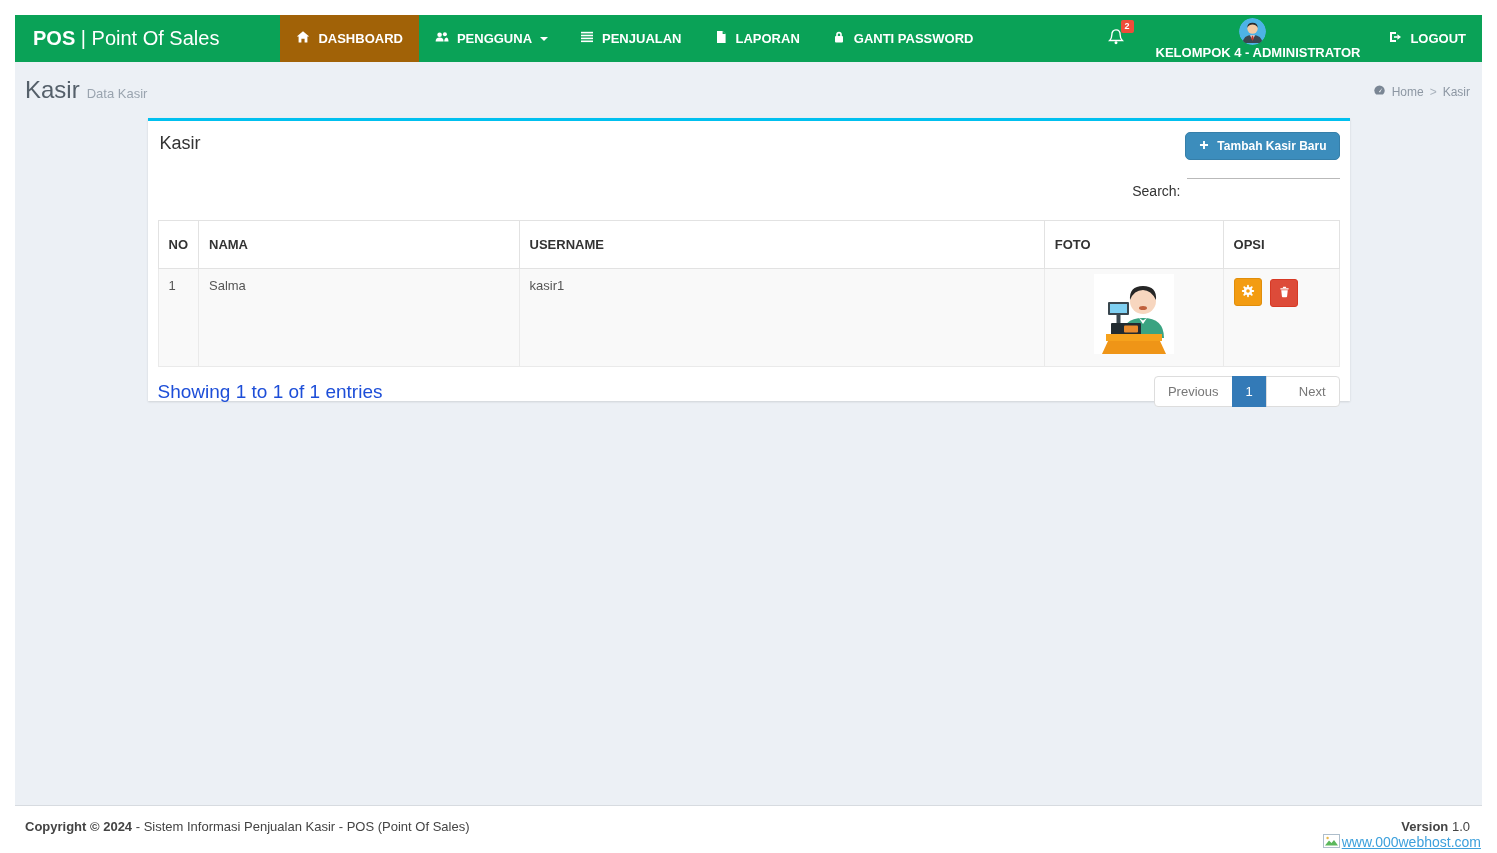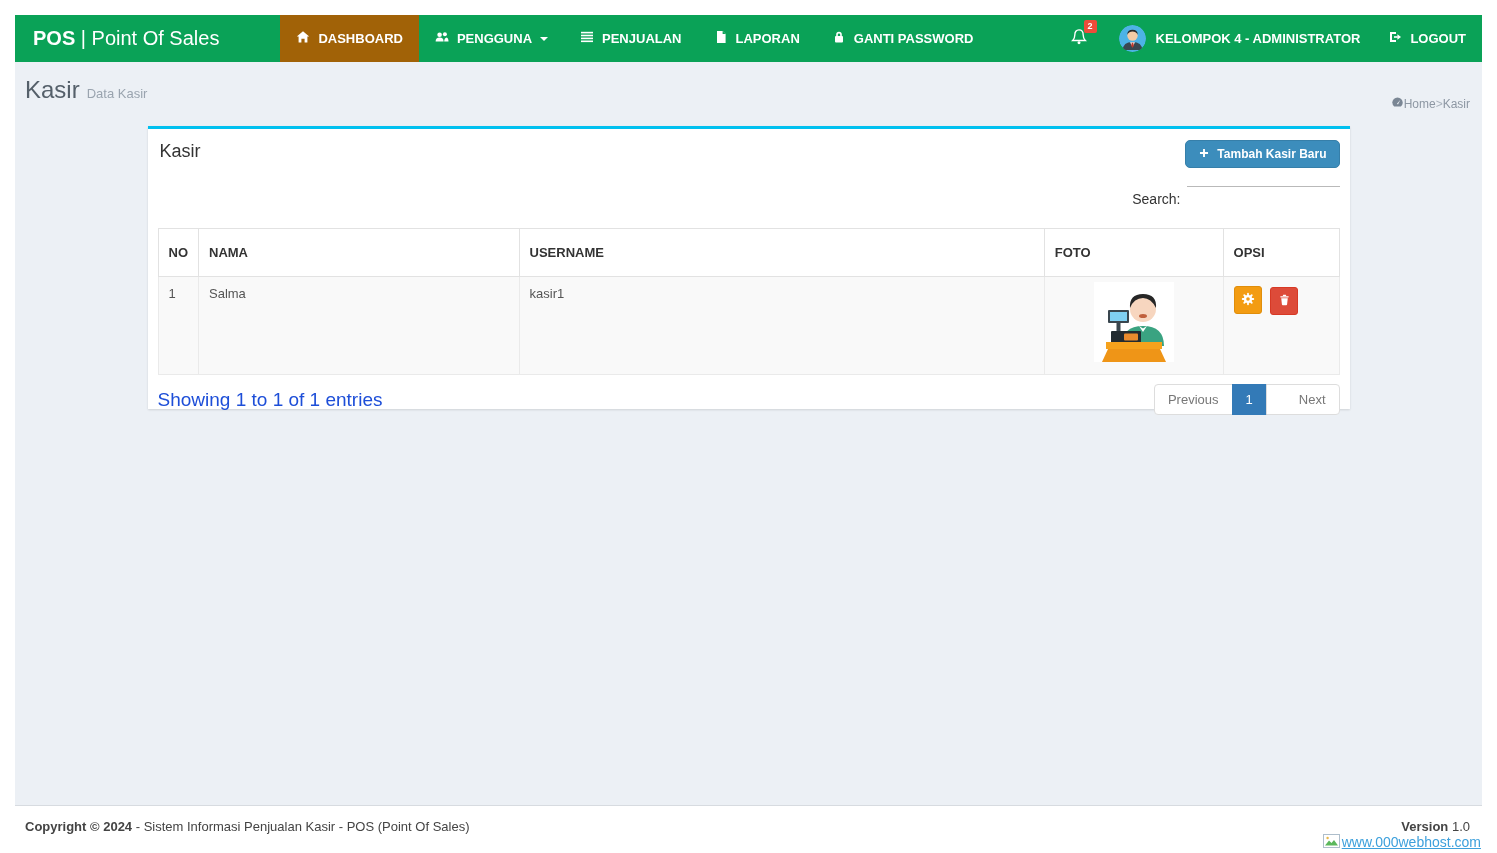--- a/index.html
+++ b/index.html
@@ -16,33 +16,33 @@
   .brand .b { font-weight:bold; }
   .nav-links { display:flex; align-items:stretch; }
   .nav-item { display:flex; align-items:center; gap:8px; padding:0 16px; color:#fff;
               font-size:13px; font-weight:bold; text-decoration:none; cursor:pointer; white-space:nowrap; }
   .nav-item.active { background:#a16207;margin-left:43px; }
   .caret { width:0; height:0; border:4px solid transparent; border-top-color:#fff; margin-top:4px; }
   .nav-right { margin-left:auto; display:flex; align-items:center; padding-right:16px; }
   .bell-wrap { position:relative; margin-right:32px; cursor:pointer; display:flex; align-items:center; }
   .badge { position:absolute; top:-8px; right:-10px; background:#ee4c3a; color:#fff;
            font-size:9px; font-weight:bold; padding:1px 4px; border-radius:2px; line-height:11px; }
-  .user-menu { display:flex; align-items:center; cursor:pointer; }
+  .user-menu { display:flex; align-items:center; cursor:pointer;flex-direction:column; }
   .avatar { width:27px; height:27px; border-radius:50%; overflow:hidden; margin-right:10px; flex:none; }
   .user-label { color:#fff; font-size:13px; font-weight:bold; white-space:nowrap; }
   .logout-wrap { margin-left:28px; display:flex; align-items:center; gap:8px; color:#fff;
                  font-size:13px; font-weight:bold; text-decoration:none; cursor:pointer; }
 
   
   .content { background:#ecf0f5; height:743px; position:relative; }
   .content-header { display:flex; justify-content:space-between; align-items:flex-start; padding:14px 12px 0 10px; }
   .title-wrap { display:flex; align-items:baseline; }
   .page-title { margin:0; font-size:24px; font-weight:normal; color:#55606a; }
   .page-subtitle { font-size:13px; color:#9aa4af; margin-left:7px; }
-  .breadcrumb { display:flex; align-items:center; font-size:12px; color:#8d97a3; margin-top:20px; }
+  .breadcrumb { display:flex; align-items:center; gap:6px; font-size:12px; color:#8d97a3; margin-top:8px; }
   .breadcrumb .crumb-link { color:#8d97a3; text-decoration:none; cursor:pointer; }
   .breadcrumb .sep { color:#aab3bd; }
 
   
   .box { width:1202px; margin:14px auto 0; background:#fff; border-top:3px solid #00c0ef;
          box-shadow:0 1px 2px rgba(0,0,0,.12); height:283px; padding:99px 10px 0; position:relative; }
   .box-title { position:absolute; left:12px; top:12px; margin:0; font-size:18px; font-weight:normal; color:#333; }
   .add-btn { position:absolute; right:10px; top:11px; height:28px; background:#3c8dbc; border:1px solid #367fa9;
              color:#fff; font-size:12px; font-weight:bold; border-radius:5px; padding:0 12px;
              display:flex; align-items:center; gap:7px; cursor:pointer; font-family:inherit; }

